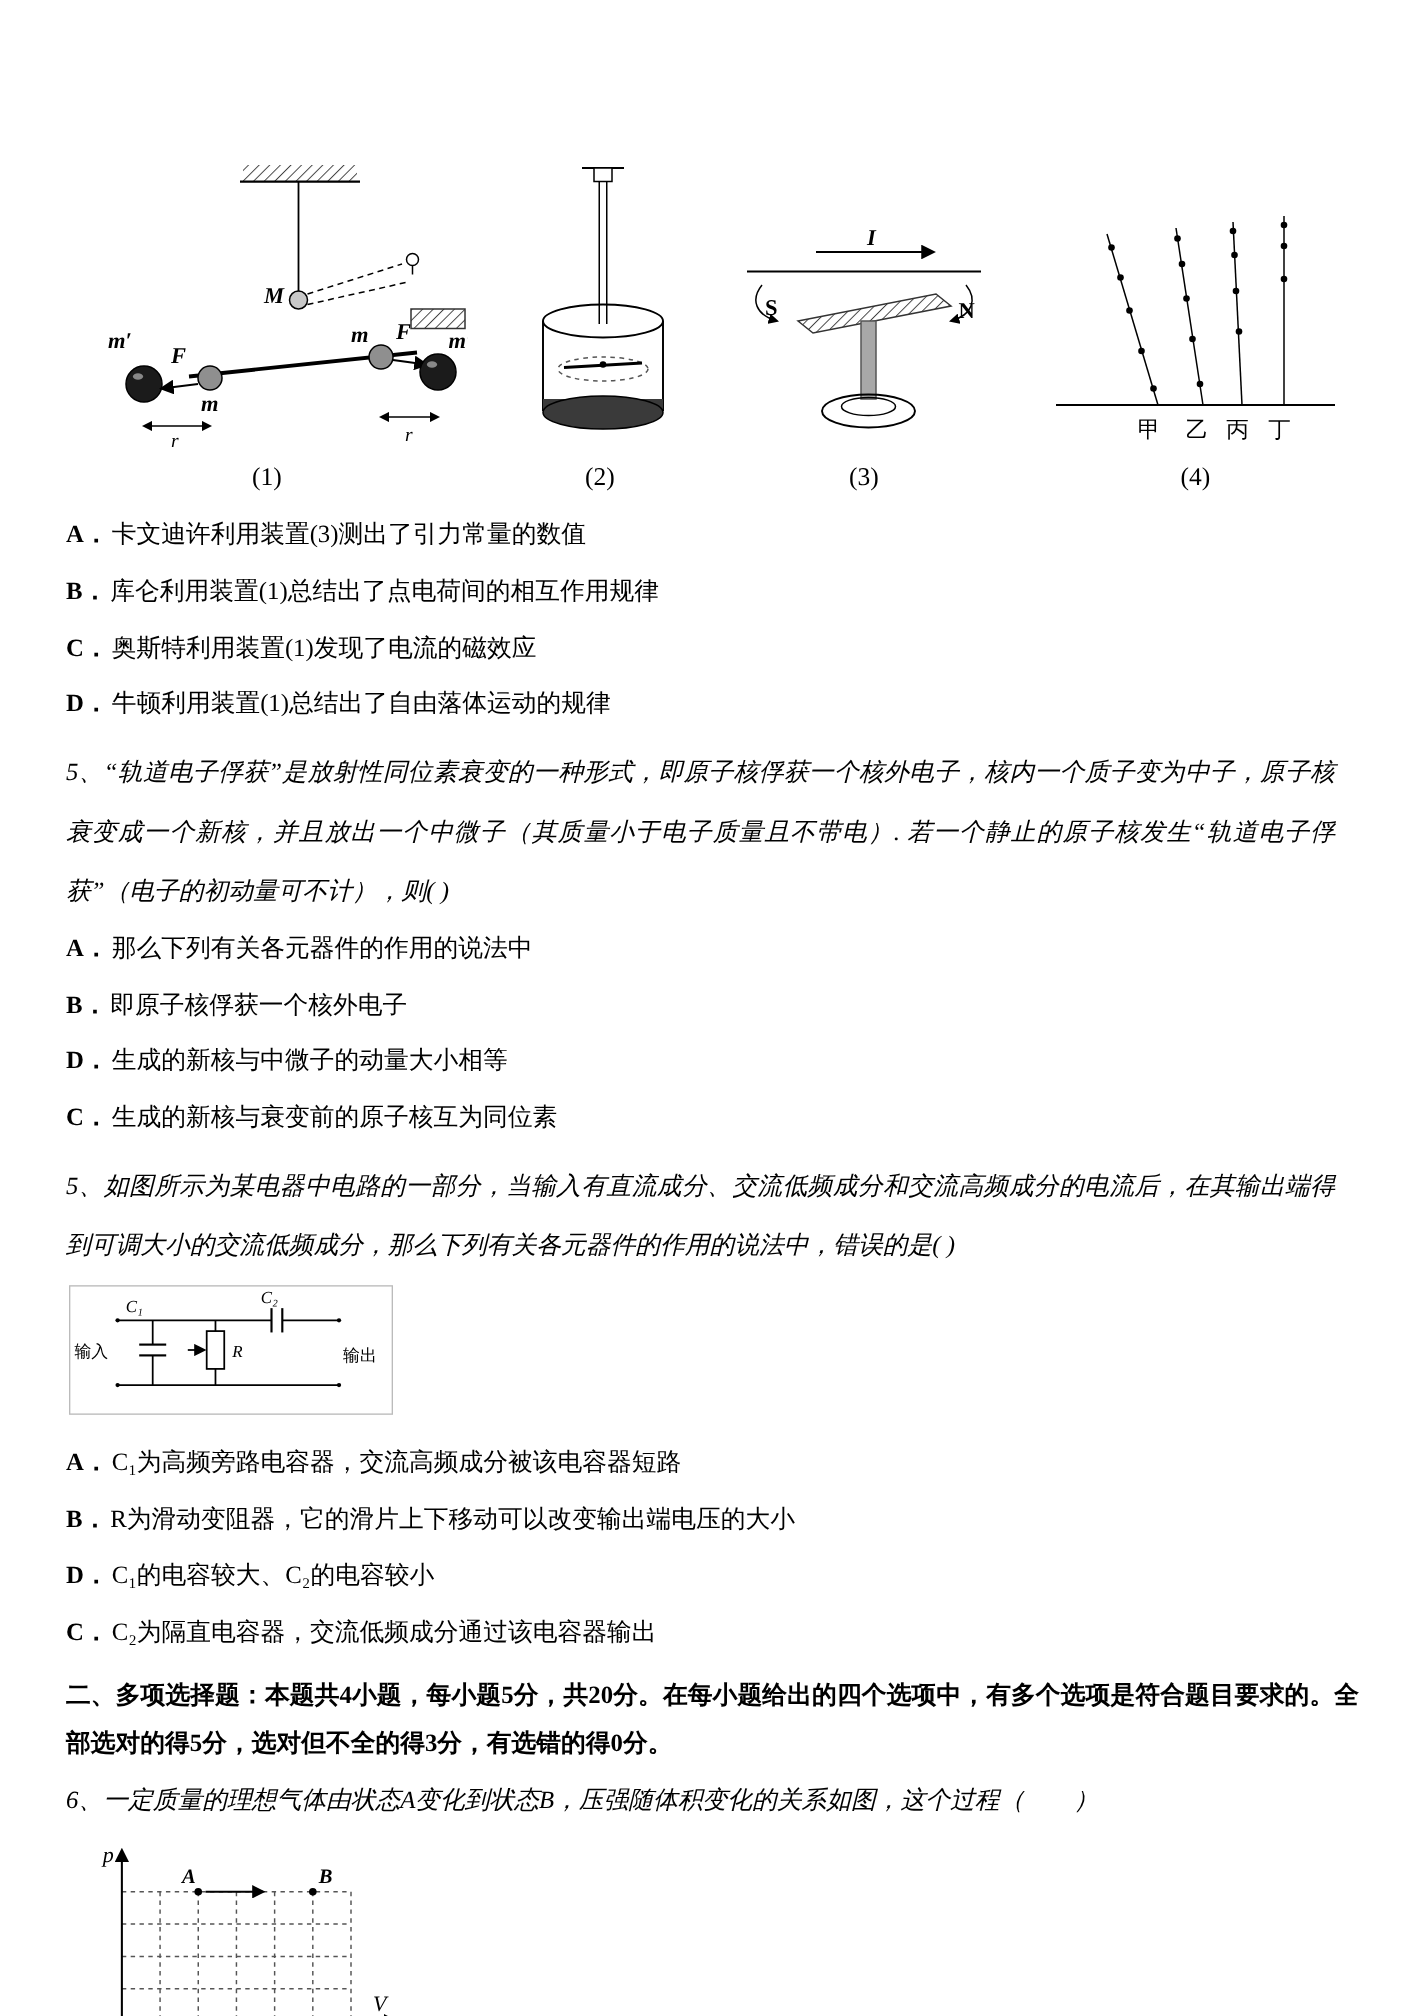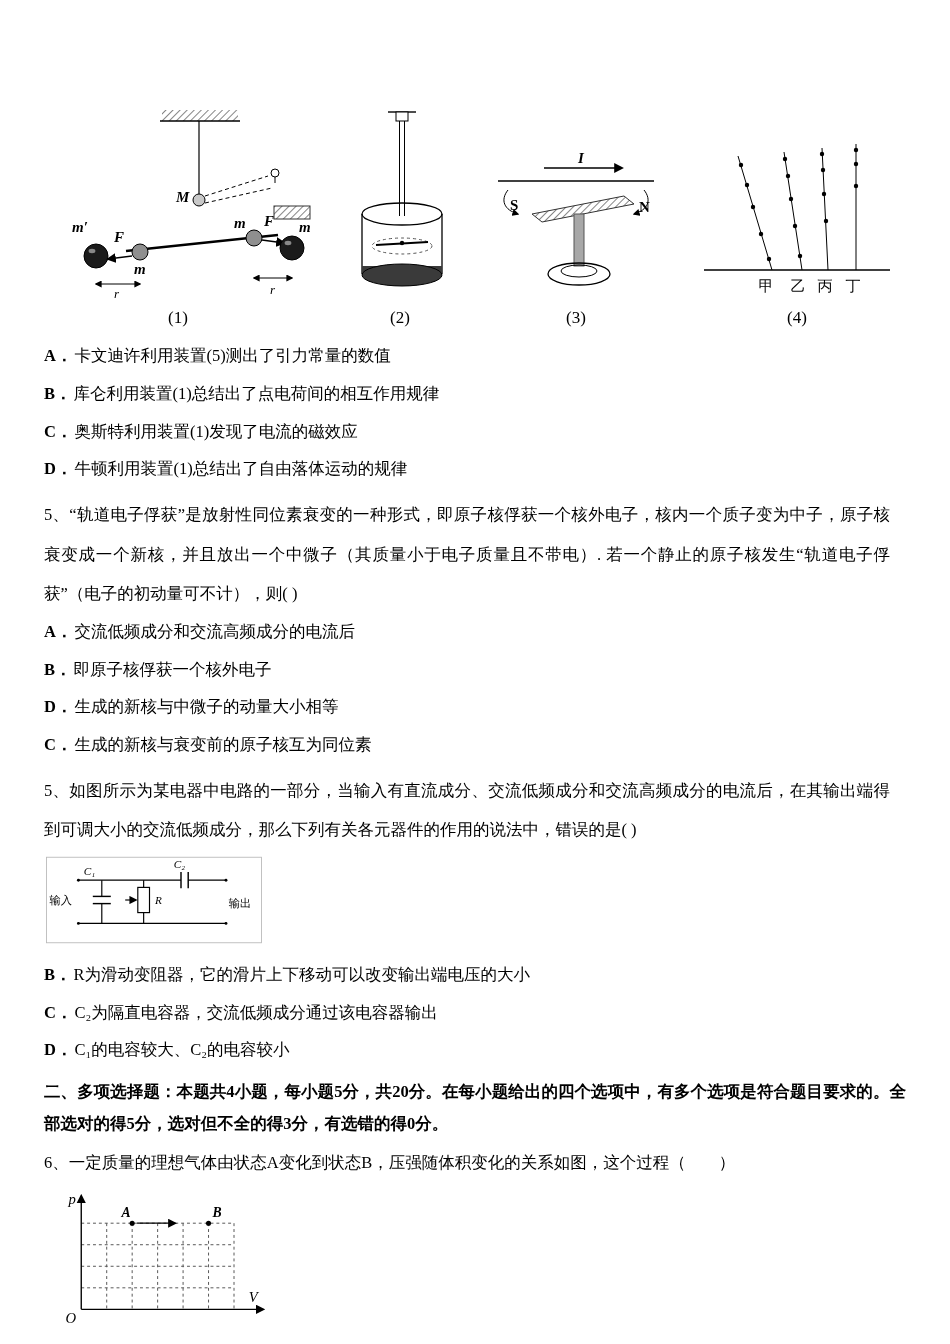--- a/index.html
+++ b/index.html
@@ -5,21 +5,21 @@
   html,body{margin:0;padding:0;background:#fff;}
   .page{
     width:950px;height:1344px;box-sizing:border-box;
     padding:104px 44px 30px 44px;
     font-family:"Liberation Serif","DejaVu Serif",serif;
     font-size:16.5px;color:#000;overflow:hidden;
   }
   .fig-row{display:flex;align-items:flex-end;gap:34px;margin:0 0 16px 0;}
   figure{margin:0;text-align:center;}
   figcaption{font-size:17px;margin-top:3px;}
-  .stem{line-height:2.4;text-align:justify;margin:4px 16px 6px 0;}
+  .stem{line-height:2.4;text-align:justify;margin:4px 16px 6px 0;font-style:italic;}
   .opt{margin:0 0 13px 0;line-height:1.5;}
   .opt b{font-weight:bold;margin-right:2px;}
   .sec{line-height:1.95;text-align:justify;margin:8px 0 6px 0;font-weight:bold;}
   .fig-block{margin:6px 0 14px 2px;}
   svg text{font-family:"Liberation Serif","DejaVu Serif",serif;}
   .it{font-style:italic;}
 </style>
 </head>
 <body>
 
@@ -137,29 +137,29 @@
         <text x="68" y="157" font-size="15" text-anchor="middle">甲</text>
         <text x="100" y="157" font-size="15" text-anchor="middle">乙</text>
         <text x="127" y="157" font-size="15" text-anchor="middle">丙</text>
         <text x="155" y="157" font-size="15" text-anchor="middle">丁</text>
       </svg>
       <figcaption>(4)</figcaption>
     </figure>
   </div>
 
   <div>
-    <p class="opt"><b>A．</b><span>卡文迪许利用装置(5)测出了引力常量的数值</span></p>
+    <p class="opt"><b>A．</b><span>卡文迪许利用装置(3)测出了引力常量的数值</span></p>
     <p class="opt"><b>B．</b><span>库仑利用装置(1)总结出了点电荷间的相互作用规律</span></p>
     <p class="opt"><b>C．</b><span>奥斯特利用装置(1)发现了电流的磁效应</span></p>
     <p class="opt"><b>D．</b><span>牛顿利用装置(1)总结出了自由落体运动的规律</span></p>
   </div>
 
   <p class="stem">5、“轨道电子俘获”是放射性同位素衰变的一种形式，即原子核俘获一个核外电子，核内一个质子变为中子，原子核衰变成一个新核，并且放出一个中微子（其质量小于电子质量且不带电）. 若一个静止的原子核发生“轨道电子俘获”（电子的初动量可不计），则( )</p>
   <div>
-    <p class="opt"><b>A．</b><span>交流低频成分和交流高频成分的电流后</span></p>
+    <p class="opt"><b>A．</b><span>那么下列有关各元器件的作用的说法中</span></p>
     <p class="opt"><b>B．</b><span>即原子核俘获一个核外电子</span></p>
     <p class="opt"><b>D．</b><span>生成的新核与中微子的动量大小相等</span></p>
     <p class="opt"><b>C．</b><span>生成的新核与衰变前的原子核互为同位素</span></p>
   </div>
 
   <p class="stem">5、如图所示为某电器中电路的一部分，当输入有直流成分、交流低频成分和交流高频成分的电流后，在其输出端得到可调大小的交流低频成分，那么下列有关各元器件的作用的说法中，错误的是( )</p>
 
   <div class="fig-block">
     <svg width="216" height="88" viewBox="0 0 240 96">
       <rect x="0.5" y="0.5" width="239" height="95" fill="none" stroke="#bbb"></rect>
@@ -185,23 +185,24 @@
       <text x="142" y="13" font-size="12.5" class="it">C₂</text>
       <line x1="150" y1="17" x2="150" y2="35" stroke="#000" stroke-width="1.6"></line>
       <line x1="158" y1="17" x2="158" y2="35" stroke="#000" stroke-width="1.6"></line>
       <circle cx="200" cy="26" r="1.6"></circle>
         <circle cx="200" cy="74" r="1.6"></circle>
       <text x="203" y="56" font-size="12.5">输出</text>
     </svg>
   </div>
 
   <div>
+    <p class="opt"><b>A．</b><span>C₁为高频旁路电容器，交流高频成分被该电容器短路</span></p>
     <p class="opt"><b>B．</b><span>R为滑动变阻器，它的滑片上下移动可以改变输出端电压的大小</span></p>
+    <p class="opt"><b>D．</b><span>C₁的电容较大、C₂的电容较小</span></p>
     <p class="opt"><b>C．</b><span>C₂为隔直电容器，交流低频成分通过该电容器输出</span></p>
-    <p class="opt"><b>D．</b><span>C₁的电容较大、C₂的电容较小</span></p>
   </div>
 
   <p class="sec">二、多项选择题：本题共4小题，每小题5分，共20分。在每小题给出的四个选项中，有多个选项是符合题目要求的。全部选对的得5分，选对但不全的得3分，有选错的得0分。</p>
 
   <p class="stem" style="line-height:1.9">6、一定质量的理想气体由状态A变化到状态B，压强随体积变化的关系如图，这个过程（　　）</p>
 
   <div class="fig-block">
     <svg width="235" height="143" viewBox="0 0 240 146">
 
       <g stroke="#555" stroke-dasharray="3,3" stroke-width="1">

